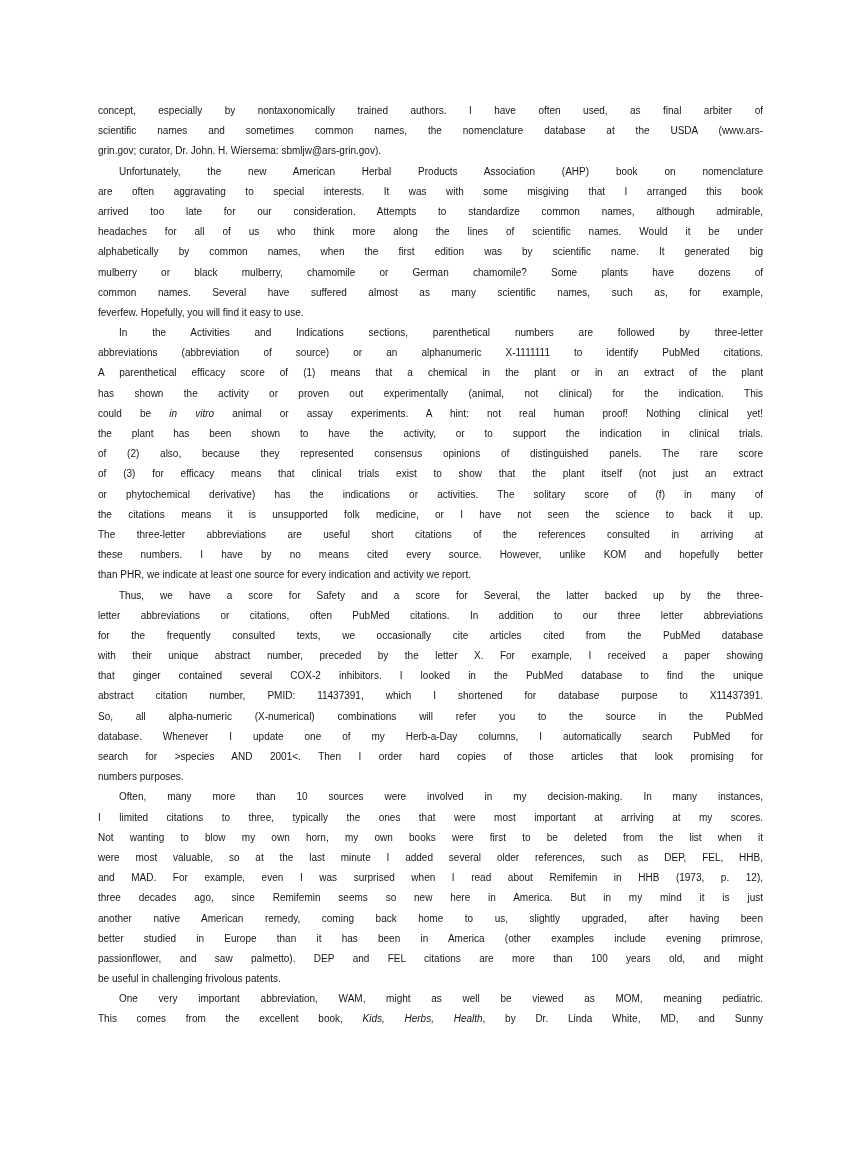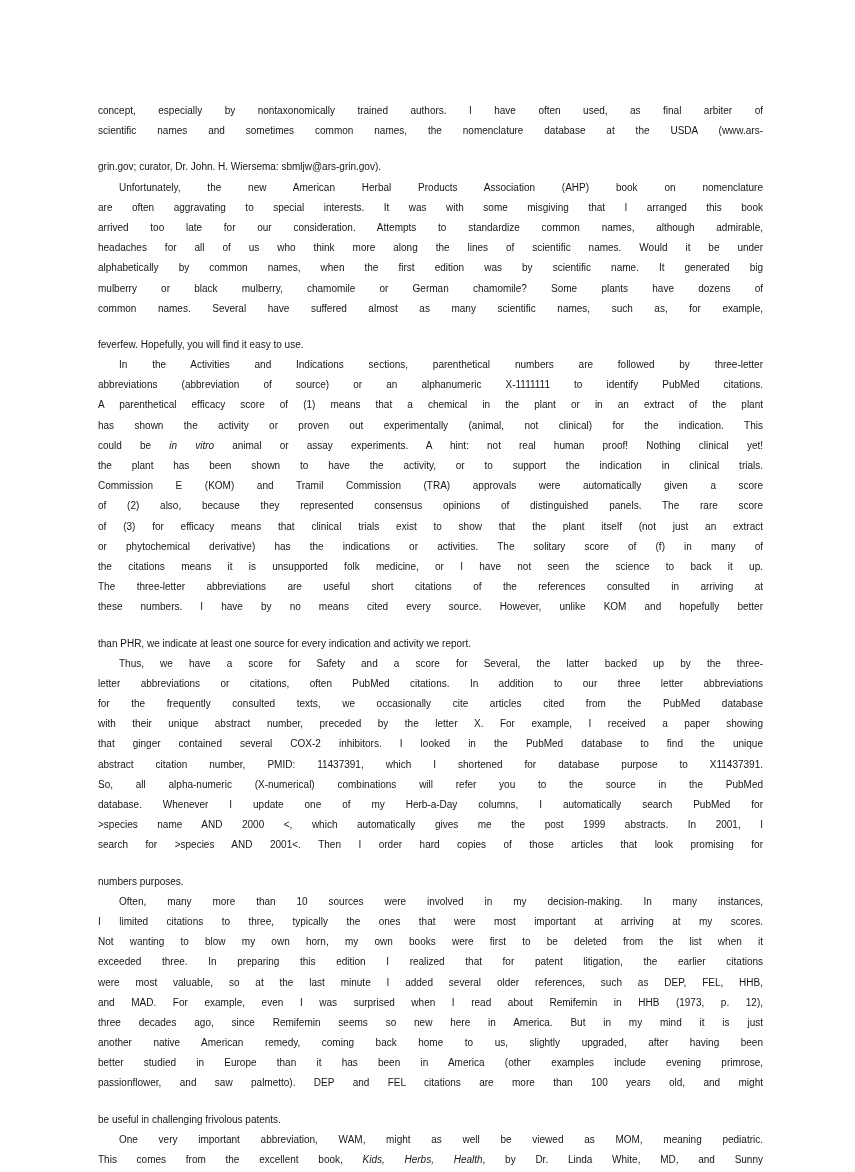--- a/index.html
+++ b/index.html
@@ -35,21 +35,20 @@
   }
   .line {
     height: 20.2px;
     overflow: hidden;
     text-align: justify;
     text-align-last: justify;
     white-space: normal;
   }
   .line.end {
     text-align-last: left;
-    margin-top: 16px;
   }
   .line.indent {
     text-indent: 21px;
   }
   .italic {
     font-style: italic;
   }
 </style>
 </head>
 <body style="background: rgb(255, 255, 255);">
@@ -71,47 +70,44 @@
         <div class="line"><span>common names. Several have suffered almost as many scientific names, such as, for example,</span></div>
         <div class="line end"><span>feverfew. Hopefully, you will find it easy to use.</span></div>
       </div>
       <div class="paragraph">
         <div class="line indent"><span>In the Activities and Indications sections, parenthetical numbers are followed by three-letter</span></div>
         <div class="line"><span>abbreviations (abbreviation of source) or an alphanumeric X-1111111 to identify PubMed citations.</span></div>
         <div class="line"><span>A parenthetical efficacy score of (1) means that a chemical in the plant or in an extract of the plant</span></div>
         <div class="line"><span>has shown the activity or proven out experimentally (animal, not clinical) for the indication. This</span></div>
         <div class="line"><span>could be </span><span class="italic">in vitro</span><span> animal or assay experiments. A hint: not real human proof! Nothing clinical yet!</span></div>
         <div class="line"><span>the plant has been shown to have the activity, or to support the indication in clinical trials.</span></div>
-        <div class="line"><span>Commission E (KOM) and Tramil Commission (TRA) approvals were automatically given a score</span></div>
         <div class="line"><span>of (2) also, because they represented consensus opinions of distinguished panels. The rare score</span></div>
         <div class="line"><span>of (3) for efficacy means that clinical trials exist to show that the plant itself (not just an extract</span></div>
         <div class="line"><span>or phytochemical derivative) has the indications or activities. The solitary score of (f) in many of</span></div>
         <div class="line"><span>the citations means it is unsupported folk medicine, or I have not seen the science to back it up.</span></div>
         <div class="line"><span>The three-letter abbreviations are useful short citations of the references consulted in arriving at</span></div>
         <div class="line"><span>these numbers. I have by no means cited every source. However, unlike KOM and hopefully better</span></div>
         <div class="line end"><span>than PHR, we indicate at least one source for every indication and activity we report.</span></div>
       </div>
       <div class="paragraph">
         <div class="line indent"><span>Thus, we have a score for Safety and a score for Several, the latter backed up by the three-</span></div>
         <div class="line"><span>letter abbreviations or citations, often PubMed citations. In addition to our three letter abbreviations</span></div>
         <div class="line"><span>for the frequently consulted texts, we occasionally cite articles cited from the PubMed database</span></div>
         <div class="line"><span>with their unique abstract number, preceded by the letter X. For example, I received a paper showing</span></div>
         <div class="line"><span>that ginger contained several COX-2 inhibitors. I looked in the PubMed database to find the unique</span></div>
         <div class="line"><span>abstract citation number, PMID: 11437391, which I shortened for database purpose to X11437391.</span></div>
         <div class="line"><span>So, all alpha-numeric (X-numerical) combinations will refer you to the source in the PubMed</span></div>
         <div class="line"><span>database. Whenever I update one of my Herb-a-Day columns, I automatically search PubMed for</span></div>
-        <div class="line"><span>&gt;species name AND 2000 &lt;, which automatically gives me the post 1999 abstracts. In 2001, I</span></div>
         <div class="line"><span>search for &gt;species AND 2001&lt;. Then I order hard copies of those articles that look promising for</span></div>
         <div class="line end"><span>numbers purposes.</span></div>
       </div>
       <div class="paragraph">
         <div class="line indent"><span>Often, many more than 10 sources were involved in my decision-making. In many instances,</span></div>
         <div class="line"><span>I limited citations to three, typically the ones that were most important at arriving at my scores.</span></div>
         <div class="line"><span>Not wanting to blow my own horn, my own books were first to be deleted from the list when it</span></div>
-        <div class="line"><span>exceeded three. In preparing this edition I realized that for patent litigation, the earlier citations</span></div>
         <div class="line"><span>were most valuable, so at the last minute I added several older references, such as DEP, FEL, HHB,</span></div>
         <div class="line"><span>and MAD. For example, even I was surprised when I read about Remifemin in HHB (1973, p. 12),</span></div>
         <div class="line"><span>three decades ago, since Remifemin seems so new here in America. But in my mind it is just</span></div>
         <div class="line"><span>another native American remedy, coming back home to us, slightly upgraded, after having been</span></div>
         <div class="line"><span>better studied in Europe than it has been in America (other examples include evening primrose,</span></div>
         <div class="line"><span>passionflower, and saw palmetto). DEP and FEL citations are more than 100 years old, and might</span></div>
         <div class="line end"><span>be useful in challenging frivolous patents.</span></div>
       </div>
       <div class="paragraph">
         <div class="line indent"><span>One very important abbreviation, WAM, might as well be viewed as MOM, meaning pediatric.</span></div>

